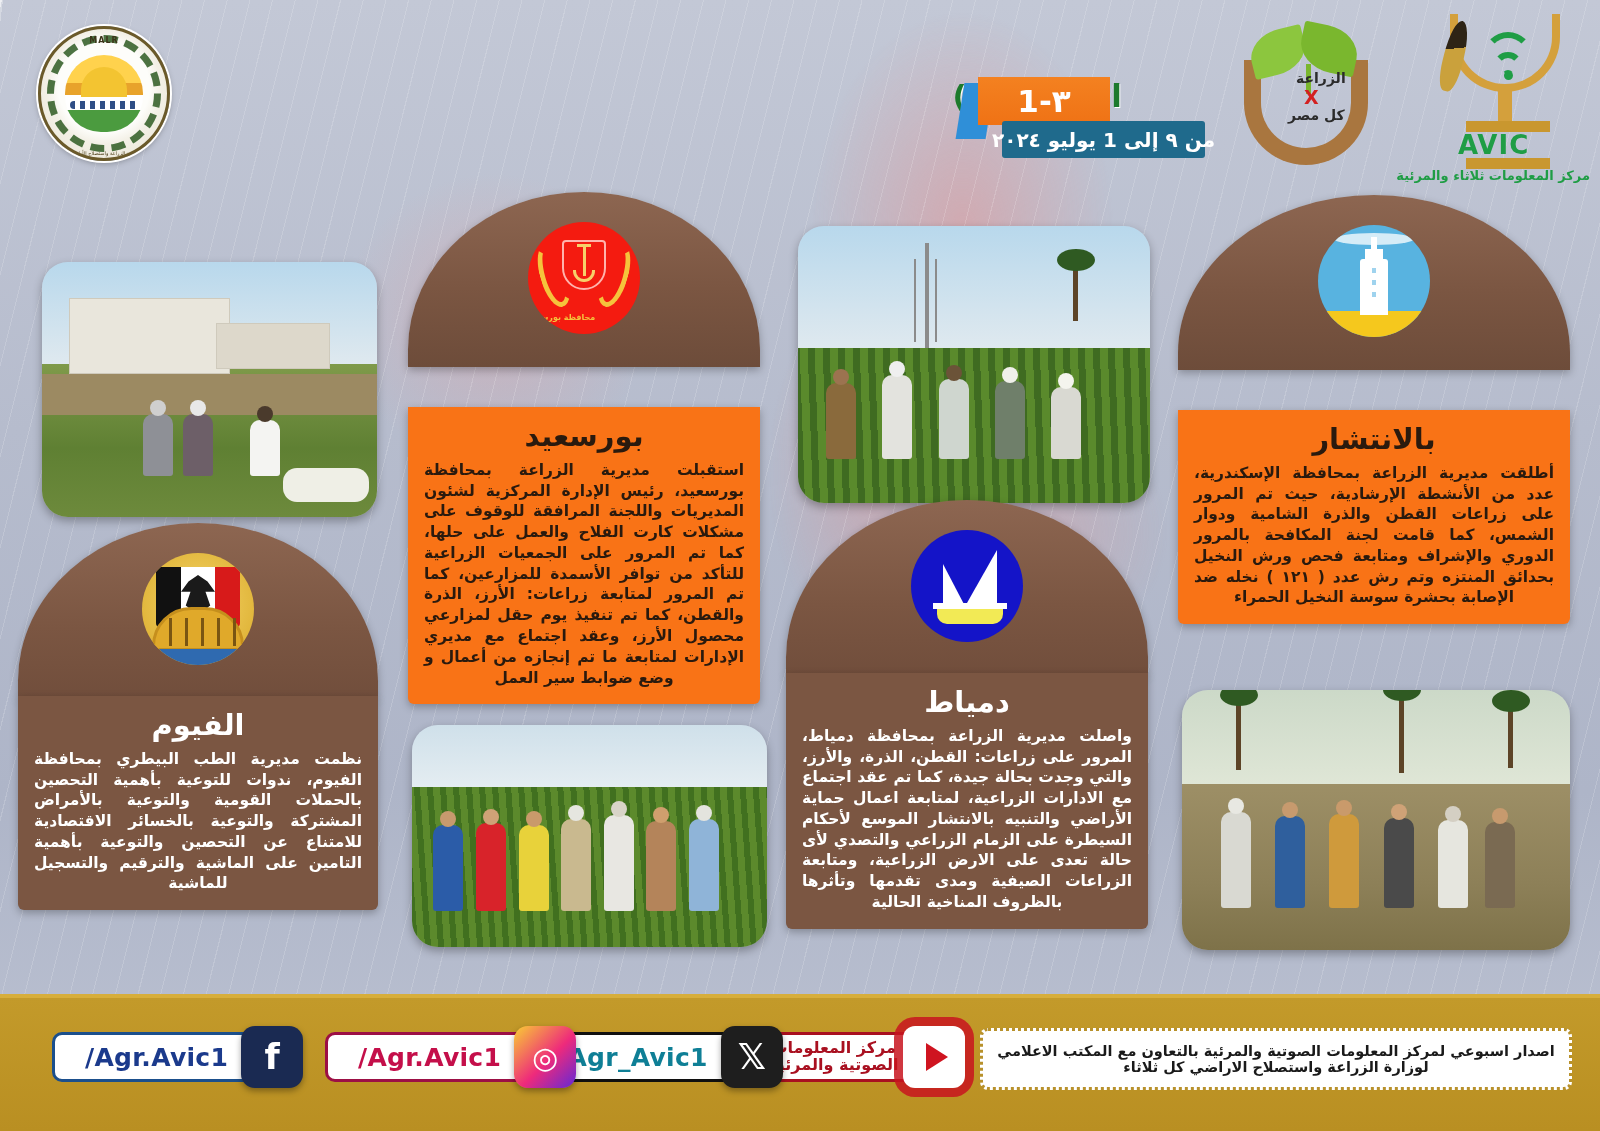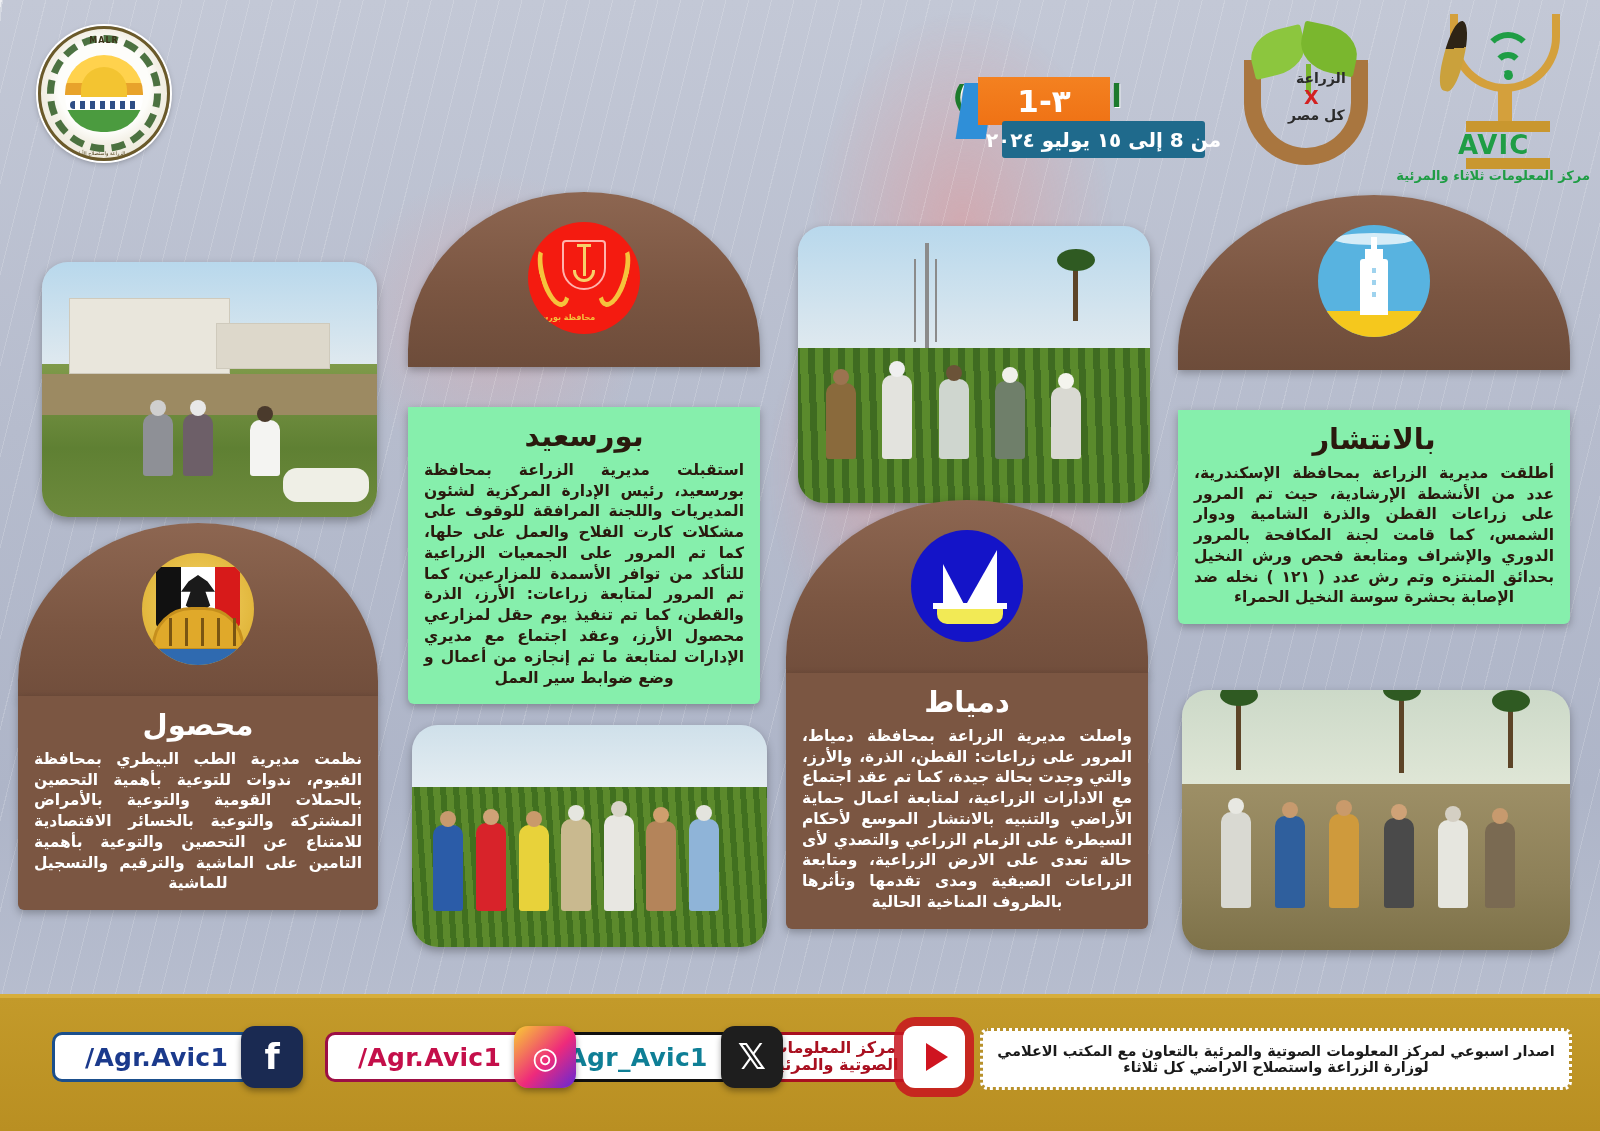--- a/index.html
+++ b/index.html
@@ -175,21 +175,21 @@
     box-shadow:0 3px 8px rgba(0,0,0,.28);
   }
   .card .emblem{
     position:absolute; left:50%; top:30px; transform:translateX(-50%);
     width:112px; height:112px; border-radius:50%; overflow:hidden;
   }
   .card .body{
     position:relative; margin-top:-2px; padding:14px 16px 16px;
     border-radius:0 0 6px 6px; box-shadow:0 3px 8px rgba(0,0,0,.28);
   }
-  .card.light .body{ background:#86efac; color:#2a1a0e;margin-top:40px; }
+  .card.light .body{ background:#f97316; color:#2a1a0e;margin-top:40px; }
   .card.dark  .body{ background:#7b5642; color:#fff; }
   .card .cname{
     text-align:center; font-size:29px; font-weight:bold; margin-bottom:7px; line-height:1.1;
   }
   .card .ctext{
     font-size:15.5px; font-weight:bold; line-height:1.34; text-align:justify;
     text-align-last:center; direction:rtl;
   }
   .card.dark .cname, .card.dark .ctext{ color:#fff; }
 
@@ -375,21 +375,21 @@
 
 
   <div class="issue-no">العدد (١٥٤)</div>
 
   <div class="badge-stack">
     <div class="badge-blue-tab"></div>
     <div class="badge-num">
       <span>٣-1</span>
     </div>
     <div class="badge-date">
-      <span>من 8 إلى ١٥ يوليو ٢٠٢٤</span>
+      <span>من ٩ إلى 1 يوليو ٢٠٢٤</span>
     </div>
   </div>
 
   <div class="zx-logo">
     <div class="zx-hand"></div>
     <div class="zx-stem"></div>
     <div class="zx-leaf-l"></div>
     <div class="zx-leaf-r"></div>
     <div class="zx-t1">الزراعة</div>
     <div class="zx-x">X</div>
@@ -553,21 +553,21 @@
         <i style="left:14px;"></i>
           <i style="left:30px;"></i>
           <i style="left:46px;"></i>
         <i style="left:62px;"></i>
           <i style="left:78px;"></i>
       </div>
       <div class="water"></div>
     </div>
   </div>
   <div class="body">
-    <div class="cname">محصول</div>
+    <div class="cname">الفيوم</div>
     <div class="ctext">نظمت مديرية الطب البيطري بمحافظة الفيوم، ندوات للتوعية بأهمية التحصين بالحملات القومية والتوعية بالأمراض المشتركة والتوعية بالخسائر الاقتصادية للامتناع عن التحصين والتوعية بأهمية التامين على الماشية والترقيم والتسجيل للماشية</div>
   </div>
 </div>
 
 <div class="card dark" id="card-damietta">
   <div class="arch">
     <div class="emblem em-damietta">
       <div class="sail-big"></div>
       <div class="sail-small"></div>
       <div class="deck"></div>

